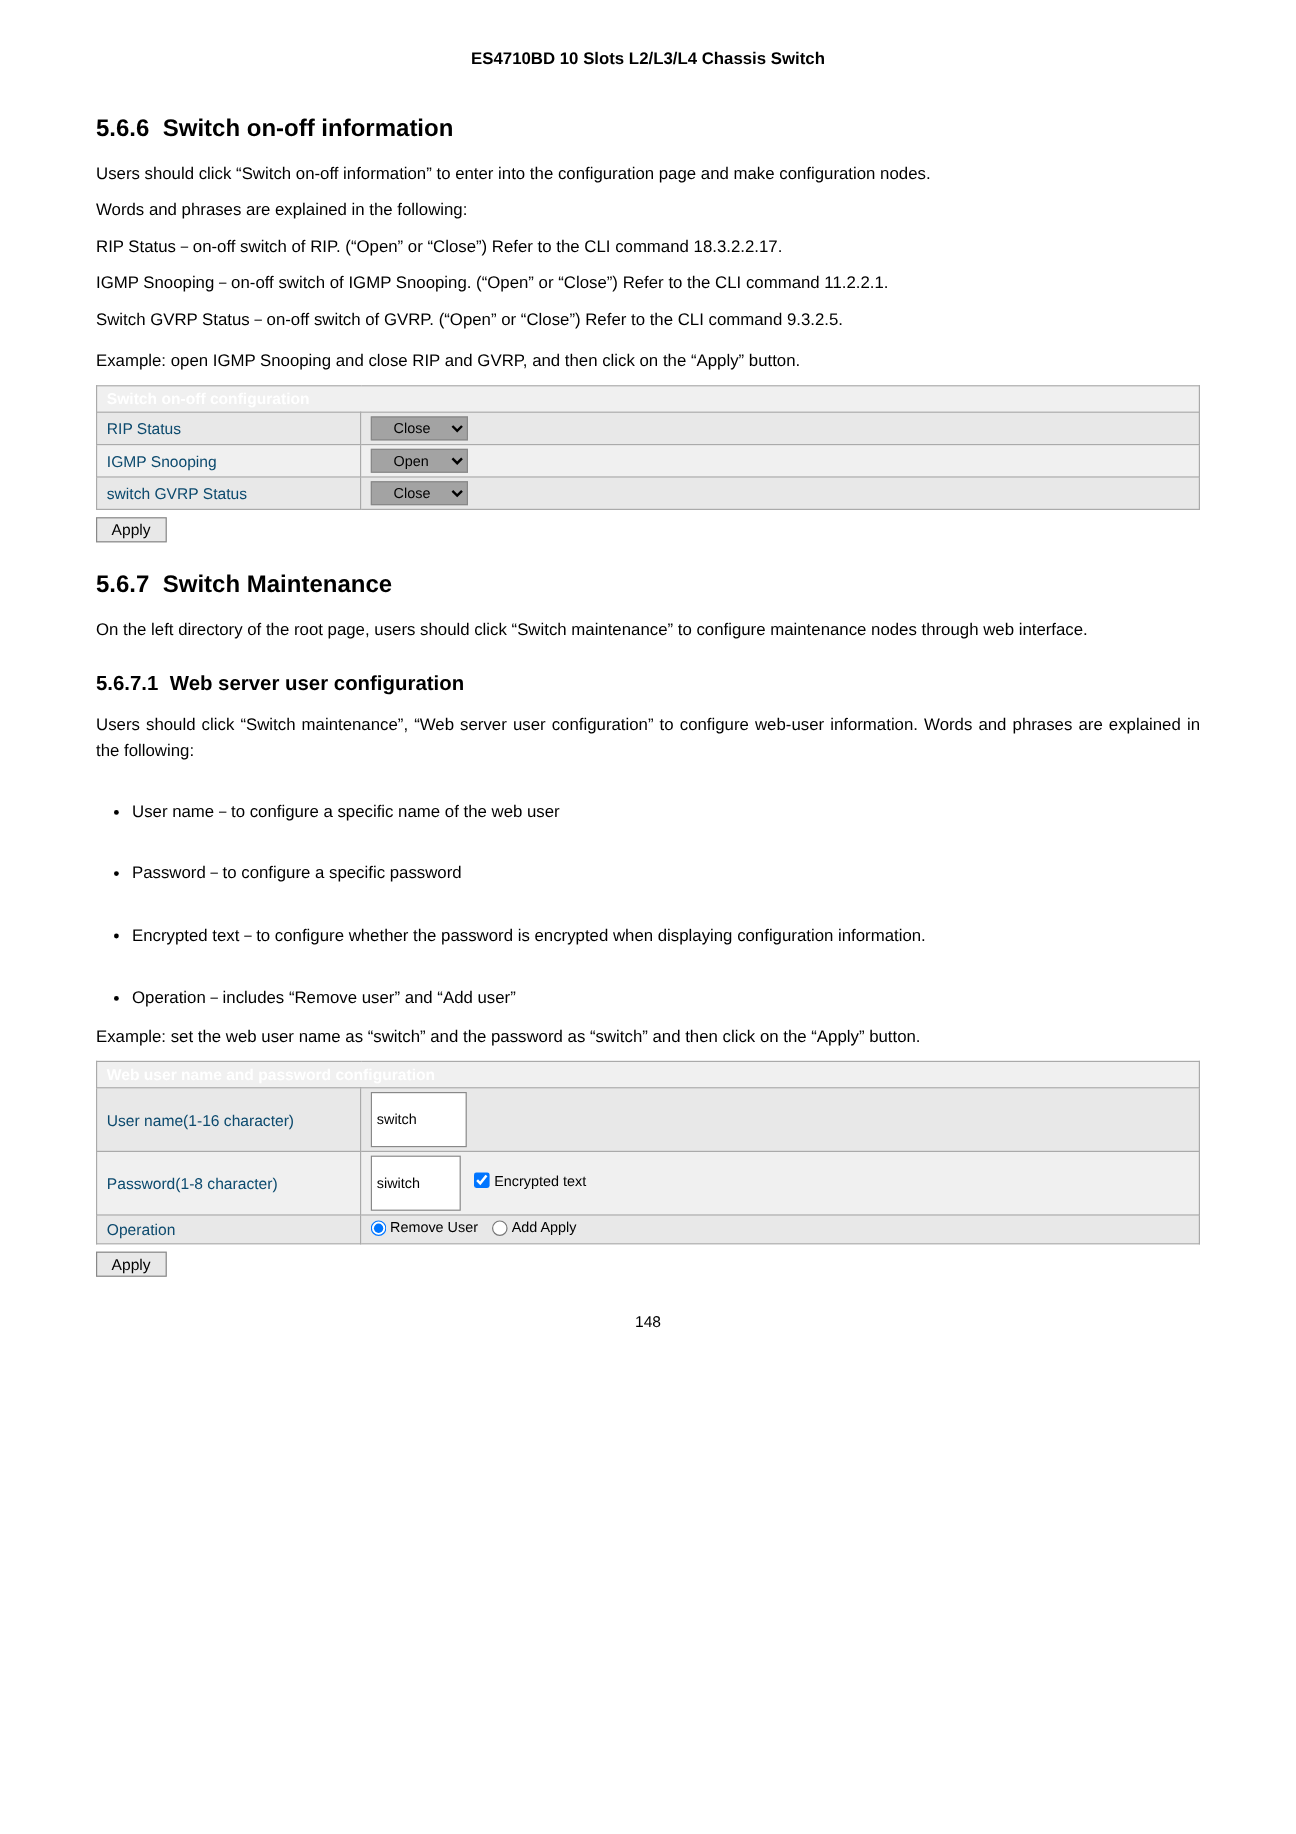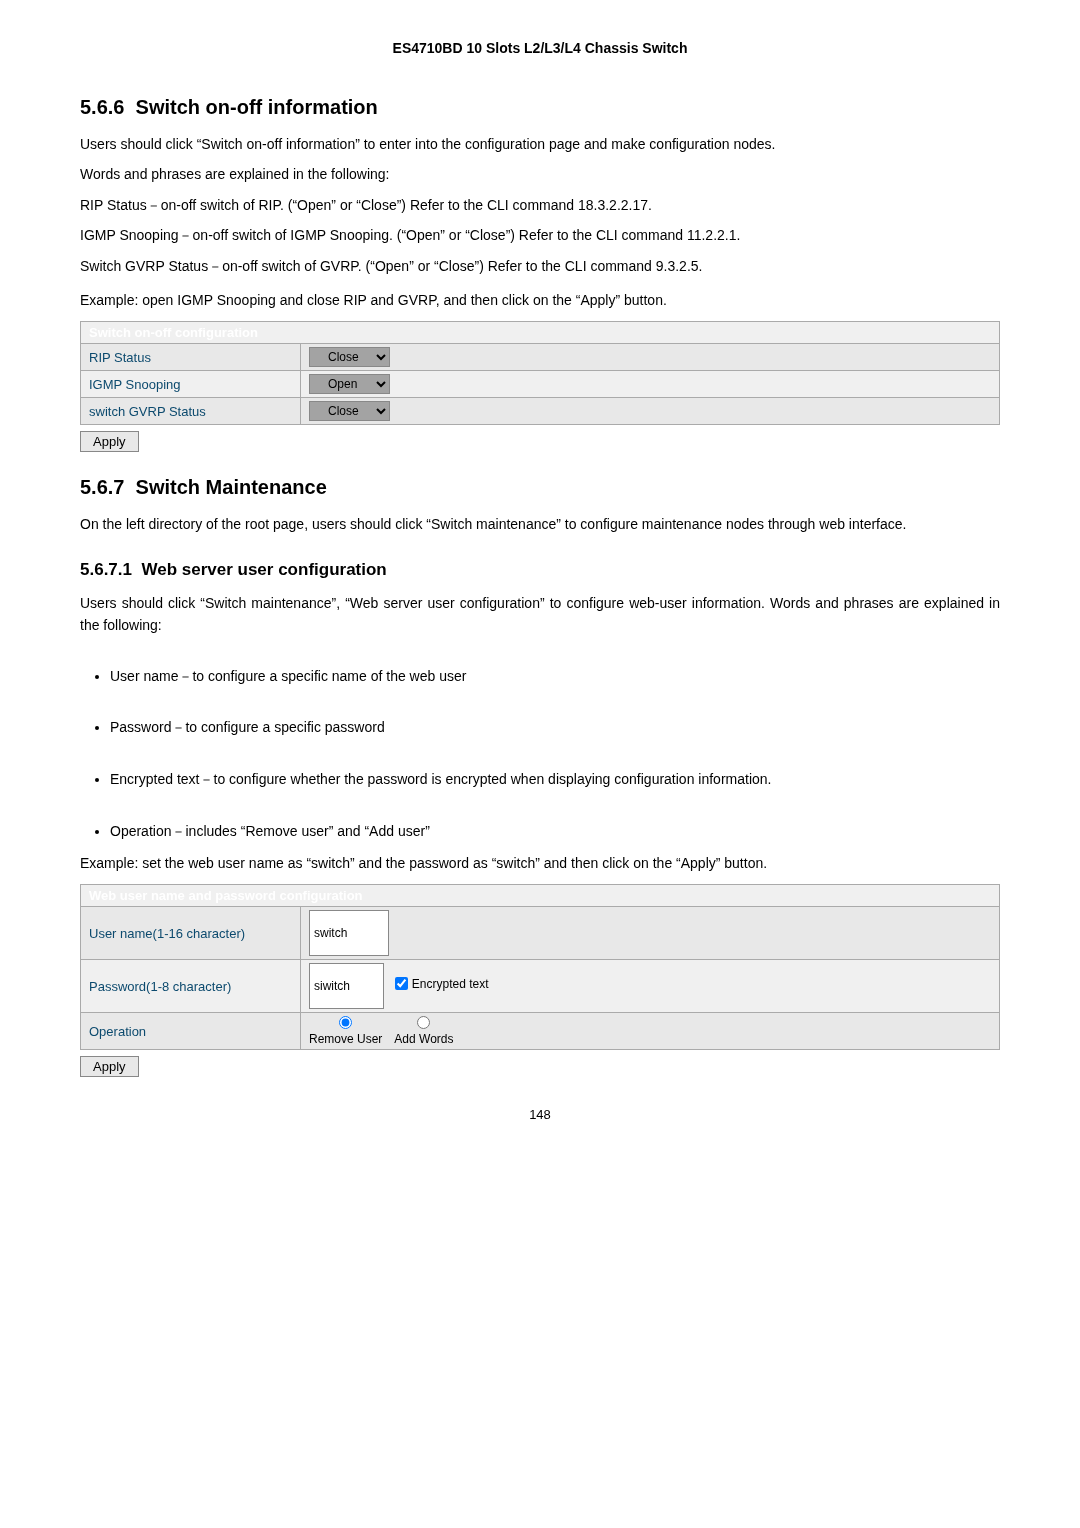--- a/index.html
+++ b/index.html
@@ -120,21 +120,20 @@
       display: inline-flex;
       align-items: center;
       gap: 12px;
       font-family: Arial, sans-serif;
       font-size: 12px;
     }
     .radio-label {
       display: inline-flex;
       align-items: center;
       gap: 3px;
-      flex-direction: column;
     }
     .header-cell {
       background-color: #4a6fa5;
       color: #fff;
       padding: 4px 8px;
       font-weight: bold;
       font-family: Arial, sans-serif;
       font-size: 13px;
     }
     .section-gap { margin-top: 24px; }
@@ -245,21 +244,21 @@
     <tr>
       <td class="label-cell">Operation</td>
       <td class="value-cell">
         <span class="radio-group">
           <label class="radio-label">
             <input type="radio" name="operation" checked="" style="">
             <span>Remove User</span>
           </label>
           <label class="radio-label">
             <input type="radio" name="operation" style="">
-            <span>Add Words</span>
+            <span>Add Apply</span>
           </label>
         </span>
       </td>
     </tr>
   </tbody>
     </table>
   <div class="apply-row">
     <button class="apply-btn">Apply</button>
   </div>
 </div>

